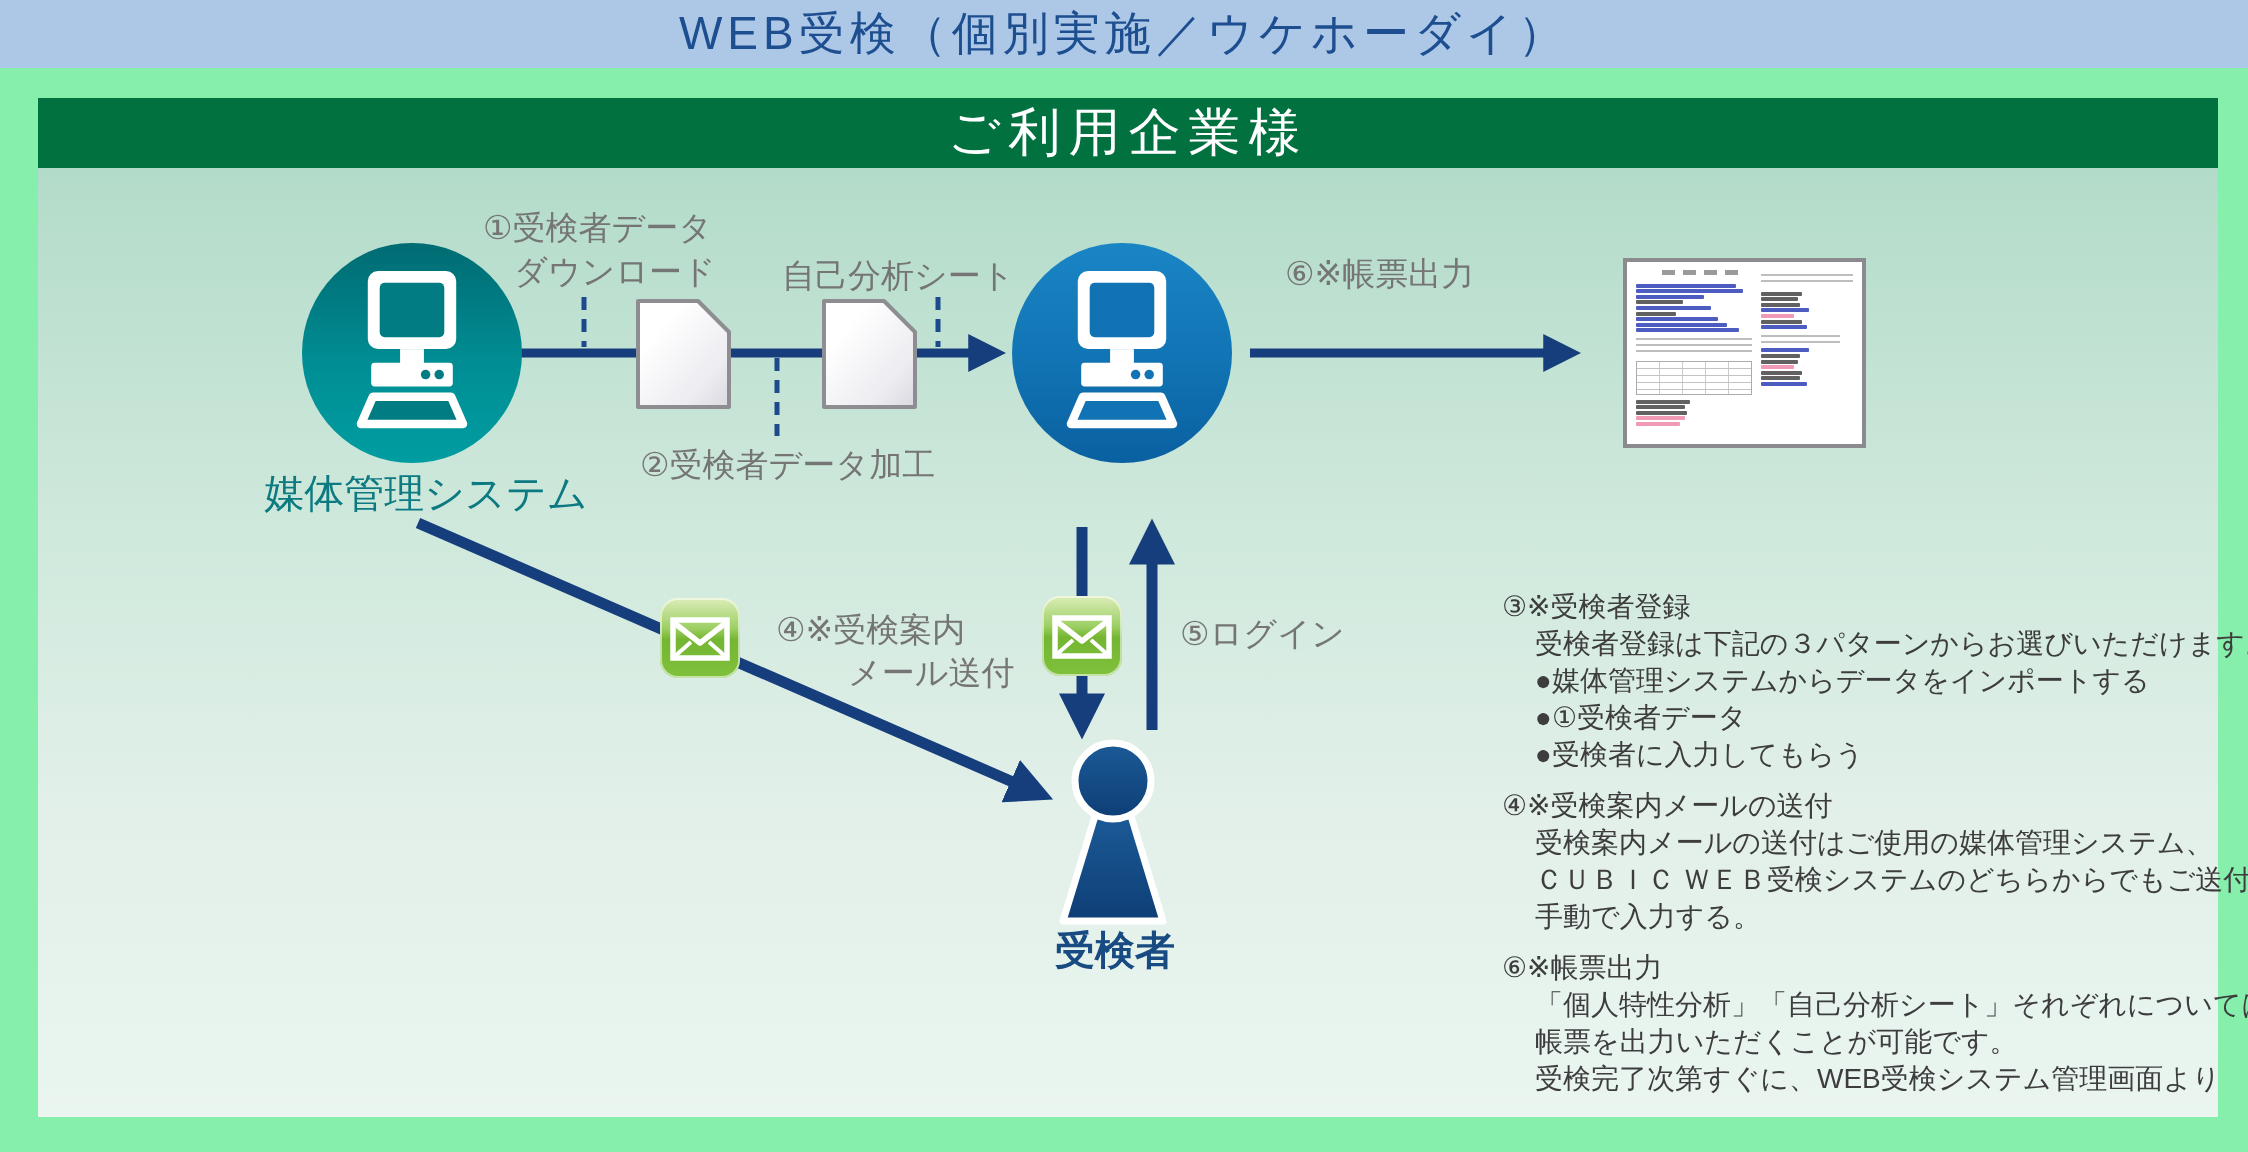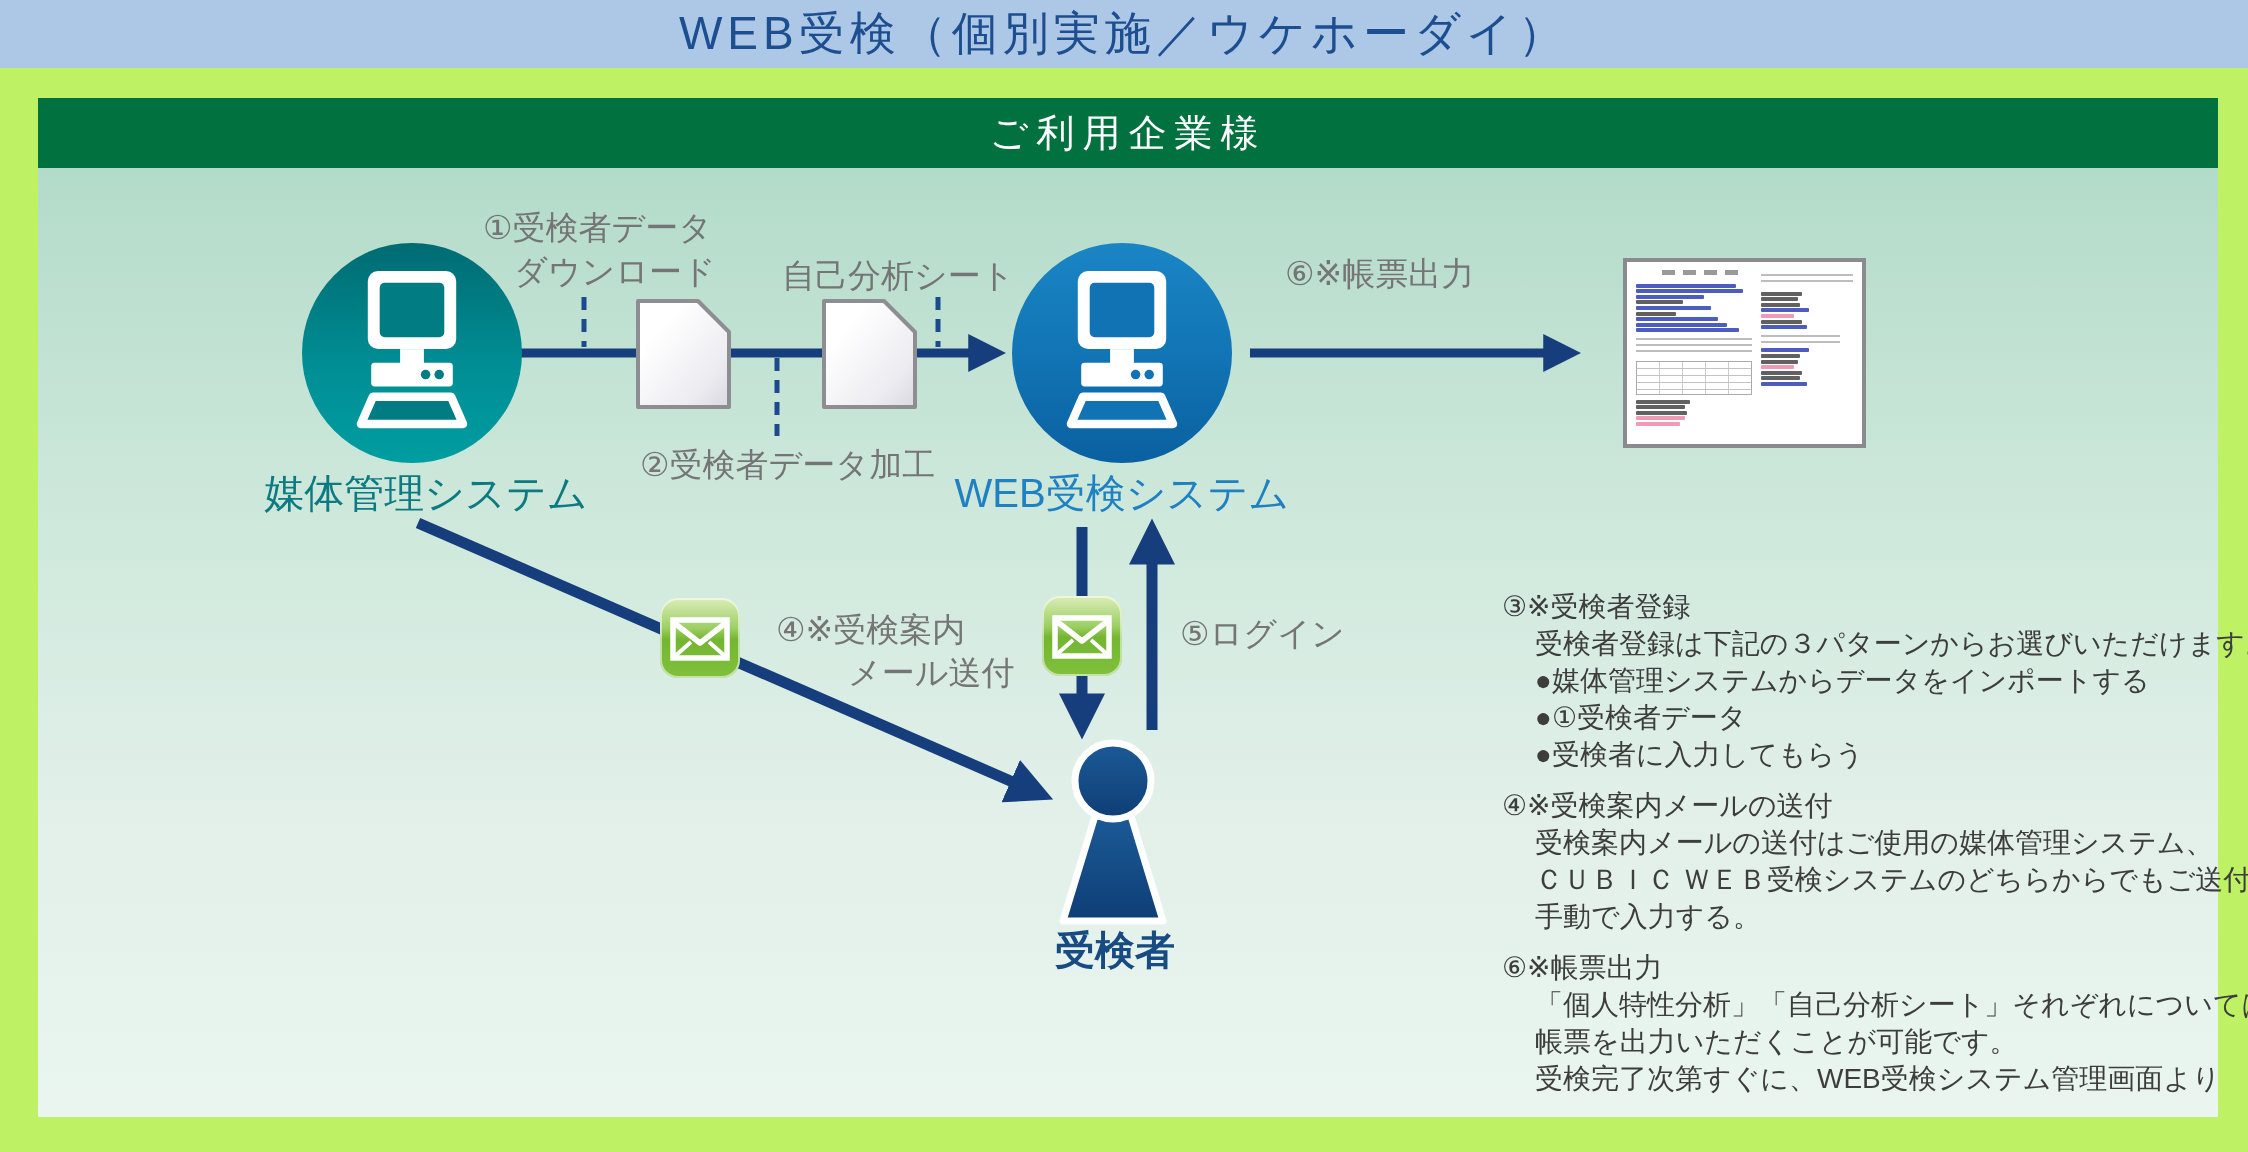--- a/index.html
+++ b/index.html
@@ -1,40 +1,40 @@
 <!DOCTYPE html>
 <html><head>
 <meta charset="utf-8">
 <style>
   html,body{margin:0;padding:0;}
   body{
     background:#e7e8e8;
     font-family:"Liberation Sans","DejaVu Sans",sans-serif;
     width:2248px;height:1152px;overflow:hidden;
   }
-  .stage{position:relative;width:2248px;height:1152px;background:#bef264;}
+  .stage{position:relative;width:2248px;height:1152px;background:#86efac;}
 
   
   .title-bar{
     position:absolute;left:0;top:0;width:2248px;height:68px;
     background:#adc7e6;display:flex;align-items:center;justify-content:center;
   }
   .title-bar .ttl{
     color:#1d4f90;font-size:46px;letter-spacing:5px;font-weight:500;white-space:nowrap;
   }
 
   
   .panel{
     position:absolute;left:38px;top:98px;width:2180px;height:1019px;
   }
   .panel-header{
     position:absolute;left:0;top:0;width:100%;height:70px;background:#00713f;
     display:flex;align-items:center;justify-content:center;
   }
-  .panel-header .ph-text{color:#ffffff;font-size:38px;letter-spacing:8px;white-space:nowrap;}
+  .panel-header .ph-text{color:#ffffff;font-size:52px;letter-spacing:8px;white-space:nowrap;}
   .panel-body{
     position:absolute;left:0;top:70px;width:100%;height:949px;
     background:linear-gradient(180deg,#b3dbc9 0%,#cde8db 35%,#e2f0e9 68%,#eaf5f0 100%);
   }
 
   
   .overlay{position:absolute;left:0;top:0;width:2248px;height:1152px;pointer-events:none;}
 
   
   .node-circle{position:absolute;width:220px;height:220px;border-radius:50%;}
@@ -148,21 +148,20 @@
     <svg viewBox="0 0 100 100" xmlns="http://www.w3.org/2000/svg">
       <rect x="24" y="2" width="52" height="46" rx="6" fill="#ffffff"></rect>
       <rect x="31" y="9" width="38" height="32" rx="3" fill="#1173b3"></rect>
       <rect x="43" y="48" width="14" height="9" fill="#ffffff"></rect>
       <rect x="26" y="56" width="48" height="14" rx="2" fill="#ffffff"></rect>
       <circle cx="58" cy="63" r="2.8" fill="#1173b3"></circle>
       <circle cx="66" cy="63" r="2.8" fill="#1173b3"></circle>
       <path d="M27 76 H73 L80 92 H20 Z" fill="#1173b3" stroke="#ffffff" stroke-width="5" stroke-linejoin="round"></path>
     </svg>
   </div>
-  <div class="node-label web">WEB受検システム</div>
 
   <div class="doc" style="left:636px;top:299px;">
     <svg viewBox="0 0 95 110" xmlns="http://www.w3.org/2000/svg" width="95" height="110">
       <defs>
         <linearGradient id="docg" x1="0" y1="0" x2="1" y2="1">
           <stop offset="0.25" stop-color="#ffffff"></stop>
             <stop offset="0.75" stop-color="#ececf1"></stop>
             <stop offset="1" stop-color="#d9d9e0"></stop>
         </linearGradient>
       </defs>

